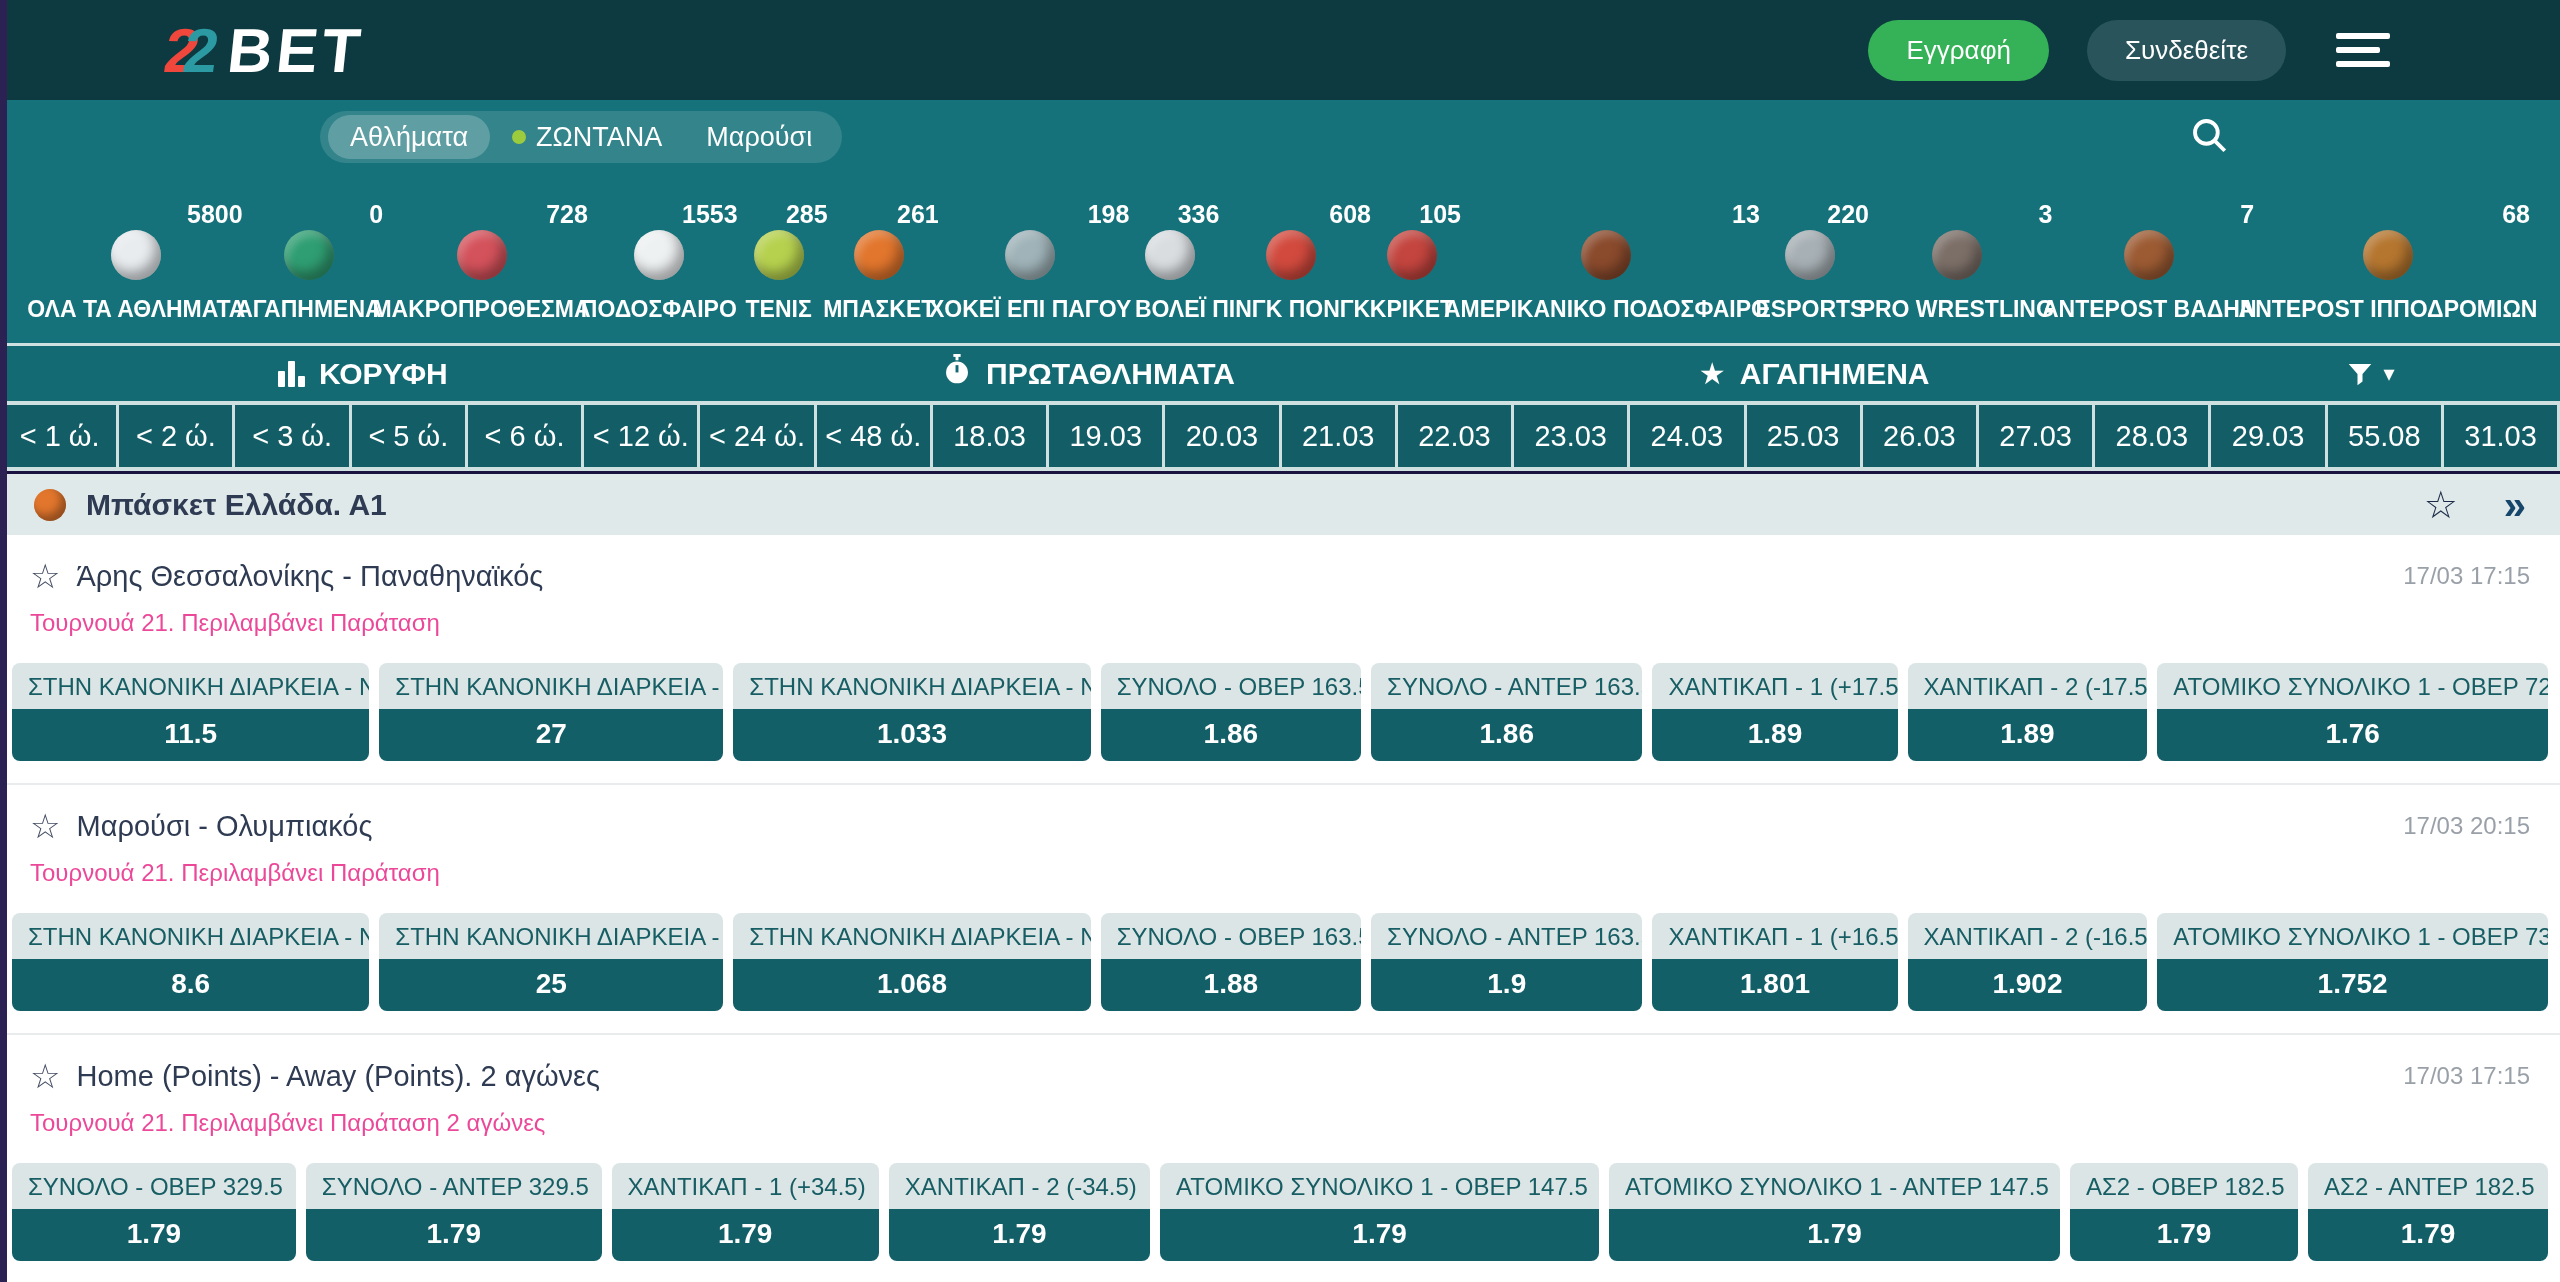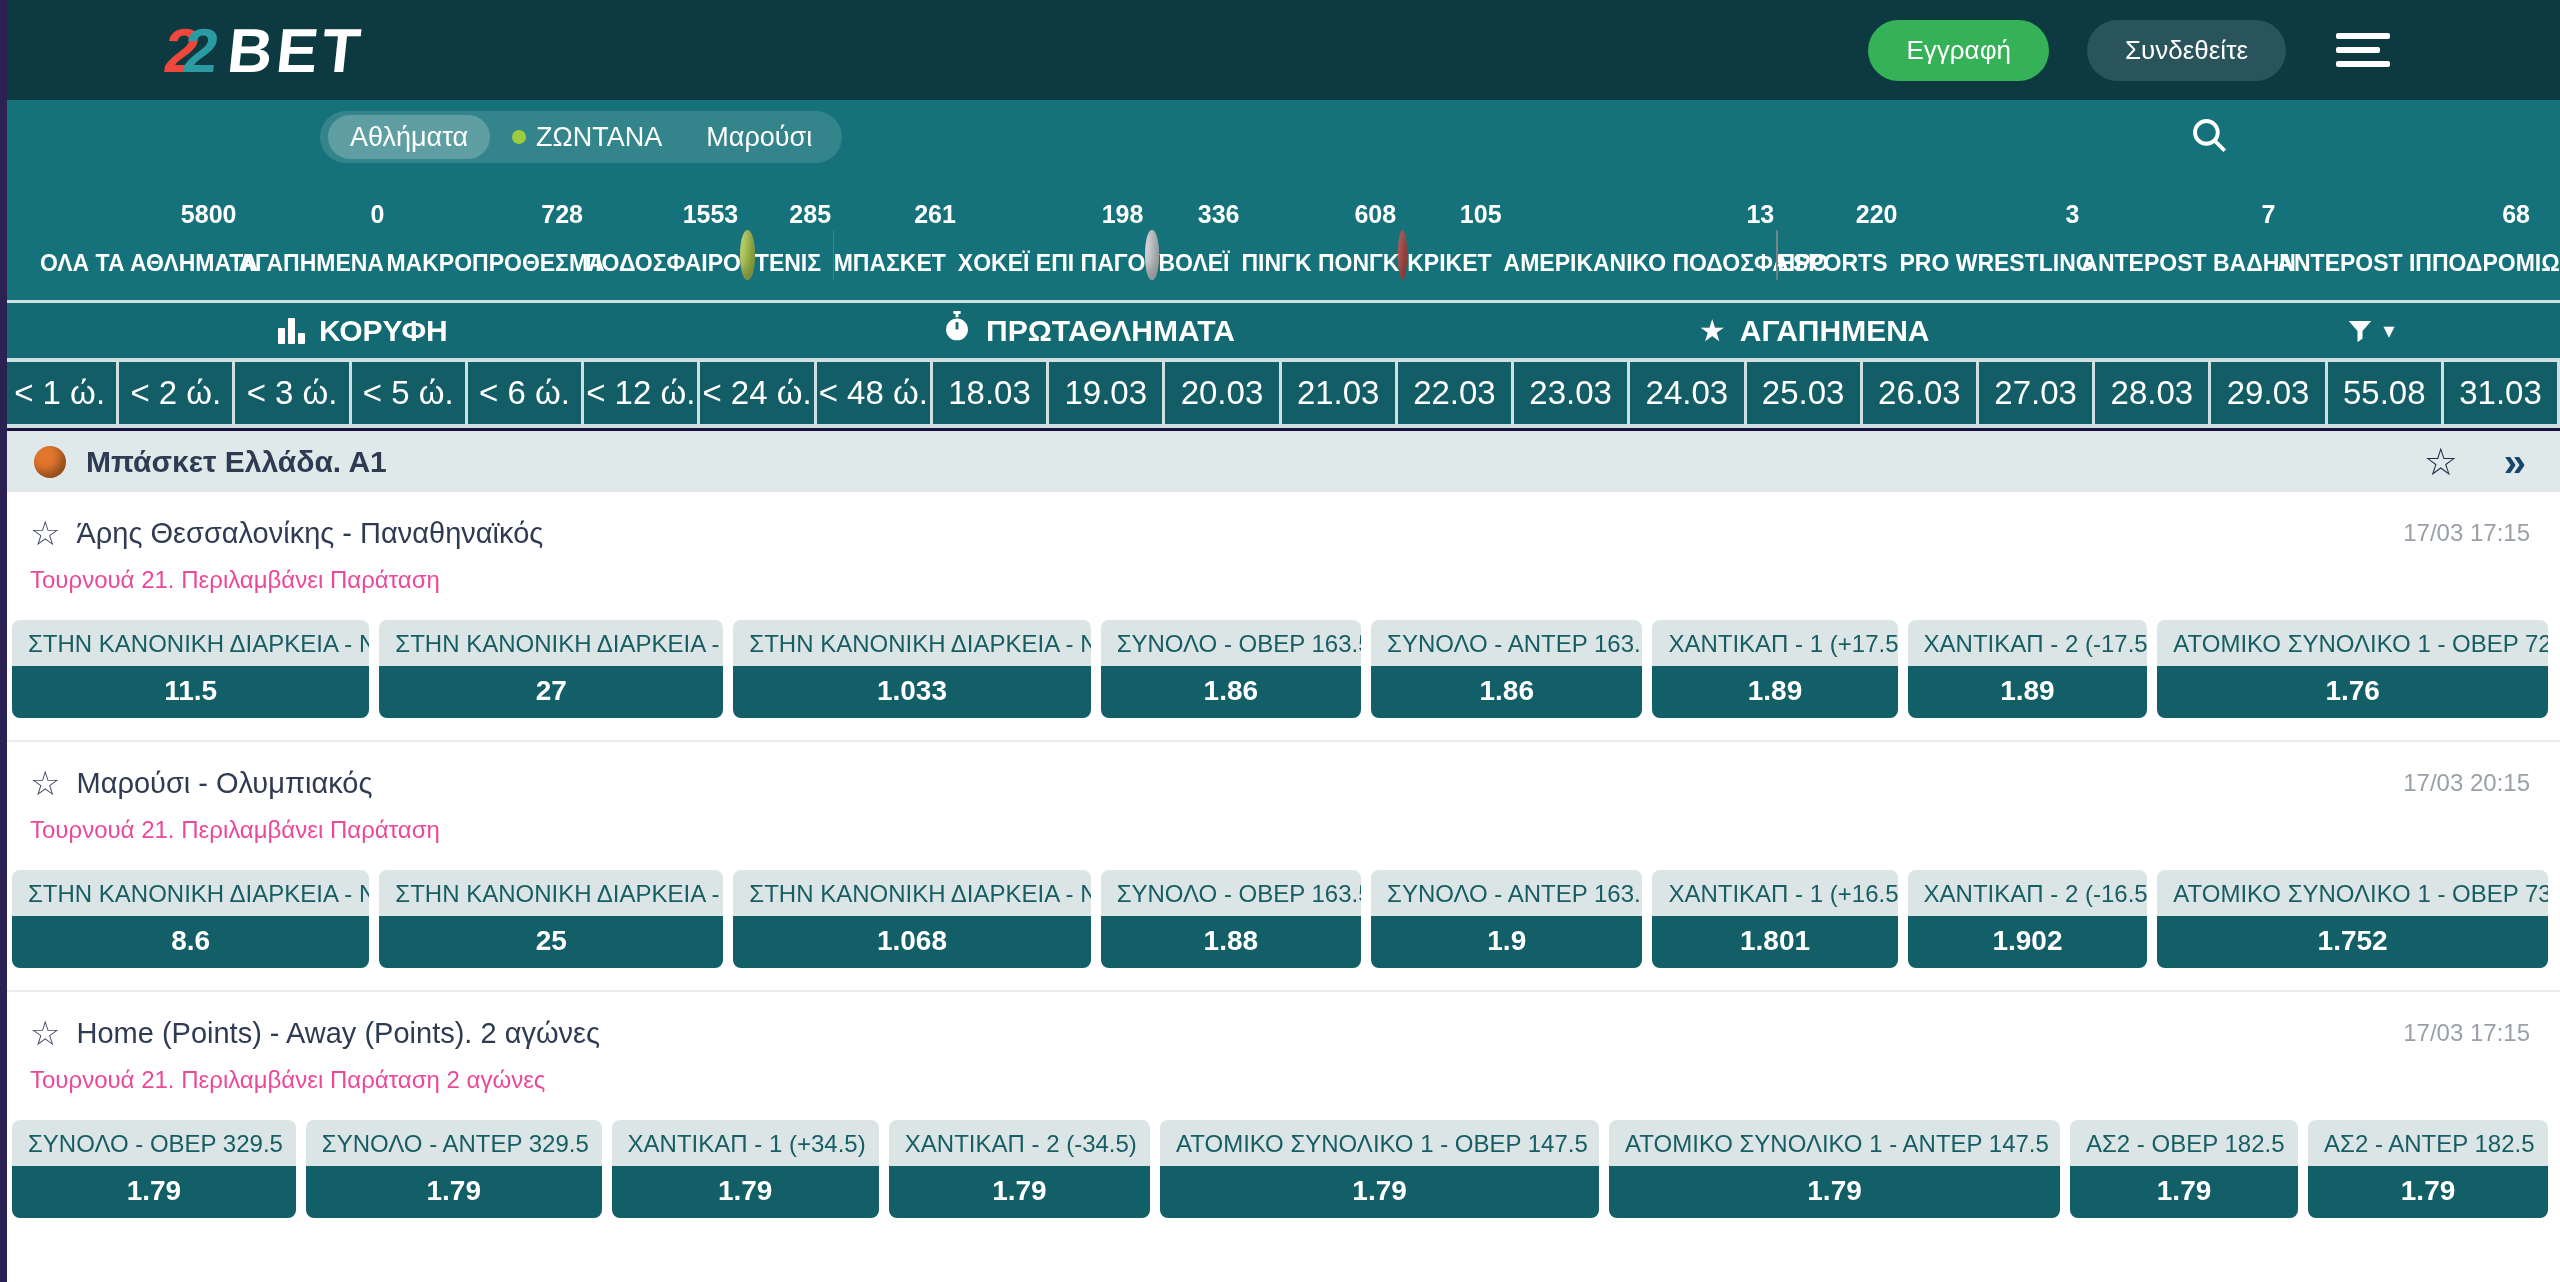--- a/index.html
+++ b/index.html
@@ -31,21 +31,21 @@
     border-radius:999px; height:52px; padding:0 8px; color:#fff; font-size:27px; }
   .pill .seg { padding:0 22px; height:44px; display:flex; align-items:center; gap:10px;
     border-radius:999px; cursor:pointer; white-space:nowrap; }
   .pill .seg.active { background:rgba(255,255,255,.22); }
   .dot { width:14px; height:14px; border-radius:50%; background:var(--live_dot,#9ccb3d); }
   .search { position:absolute; right:330px; top:14px; cursor:pointer; }
 
   
   .sports-row { display:flex; justify-content:space-between; align-items:flex-end;
     padding:26px 34px 20px 34px; }
-  .sport { position:relative; display:flex; flex-direction:row; align-items:center;
+  .sport { position:relative; display:flex; flex-direction:column; align-items:center;
     padding:30px 6px 0 6px; cursor:pointer; min-width:90px; }
   .sport-count { position:absolute; top:0; right:-4px; color:#fff; font-size:25px; font-weight:bold; }
   .sport-ico { width:50px; height:50px; border-radius:50%;
     box-shadow:inset -6px -8px 12px rgba(0,0,0,.35), inset 4px 6px 8px rgba(255,255,255,.25); }
   .sport-label { margin-top:16px; color:#fff; font-size:23px; font-weight:600; white-space:nowrap; }
 
   
   .tabbar { display:flex; align-items:center; height:58px; background:var(--tabbar_bg,#136a72);
     border-top:3px solid var(--chip_row_bg,#cfe0e1); }
   .tab { flex:1; display:flex; align-items:center; justify-content:center; gap:14px;
@@ -54,21 +54,21 @@
   .filterbox { width:380px; display:flex; align-items:center; justify-content:center; gap:8px; cursor:pointer; }
   .caret { color:#fff; font-size:22px; }
   .bars { display:flex; align-items:flex-end; gap:3px; height:26px; }
   .bars i { width:7px; background:#fff; border-radius:1px; display:block; }
   .bars i:nth-child(1){height:16px;} .bars i:nth-child(2){height:26px;} .bars i:nth-child(3){height:11px;}
   .star-glyph { font-size:30px; line-height:1; }
 
   
   .timebar { display:flex; gap:3px; background:var(--chip_row_bg,#cfe0e1); padding:4px 3px; }
   .chip { flex:1; background:var(--chip_bg,#135e66); color:#fff; text-align:center;
-    font-size:33px; line-height:62px; height:62px; cursor:pointer; white-space:nowrap; }
+    font-size:29px; line-height:62px; height:62px; cursor:pointer; white-space:nowrap; }
 
   
   .league-head { height:64px; background:var(--league_bg,#dfe9ea); border-top:3px solid #1a1340;
     display:flex; align-items:center; padding:0 34px; color:var(--title_navy,#1c2b47); }
   .ball { width:32px; height:32px; border-radius:50%; background:#e2762d;
     box-shadow:inset -5px -6px 8px rgba(0,0,0,.35); margin-right:20px; }
   .league-title { font-size:30px; font-weight:bold; }
   .league-actions { margin-left:auto; display:flex; align-items:center; gap:46px; }
   .league-star { font-size:38px; color:#1c2b47; cursor:pointer; line-height:1; }
   .league-more { font-size:40px; font-weight:bold; color:#17466b; cursor:pointer; line-height:1; }

